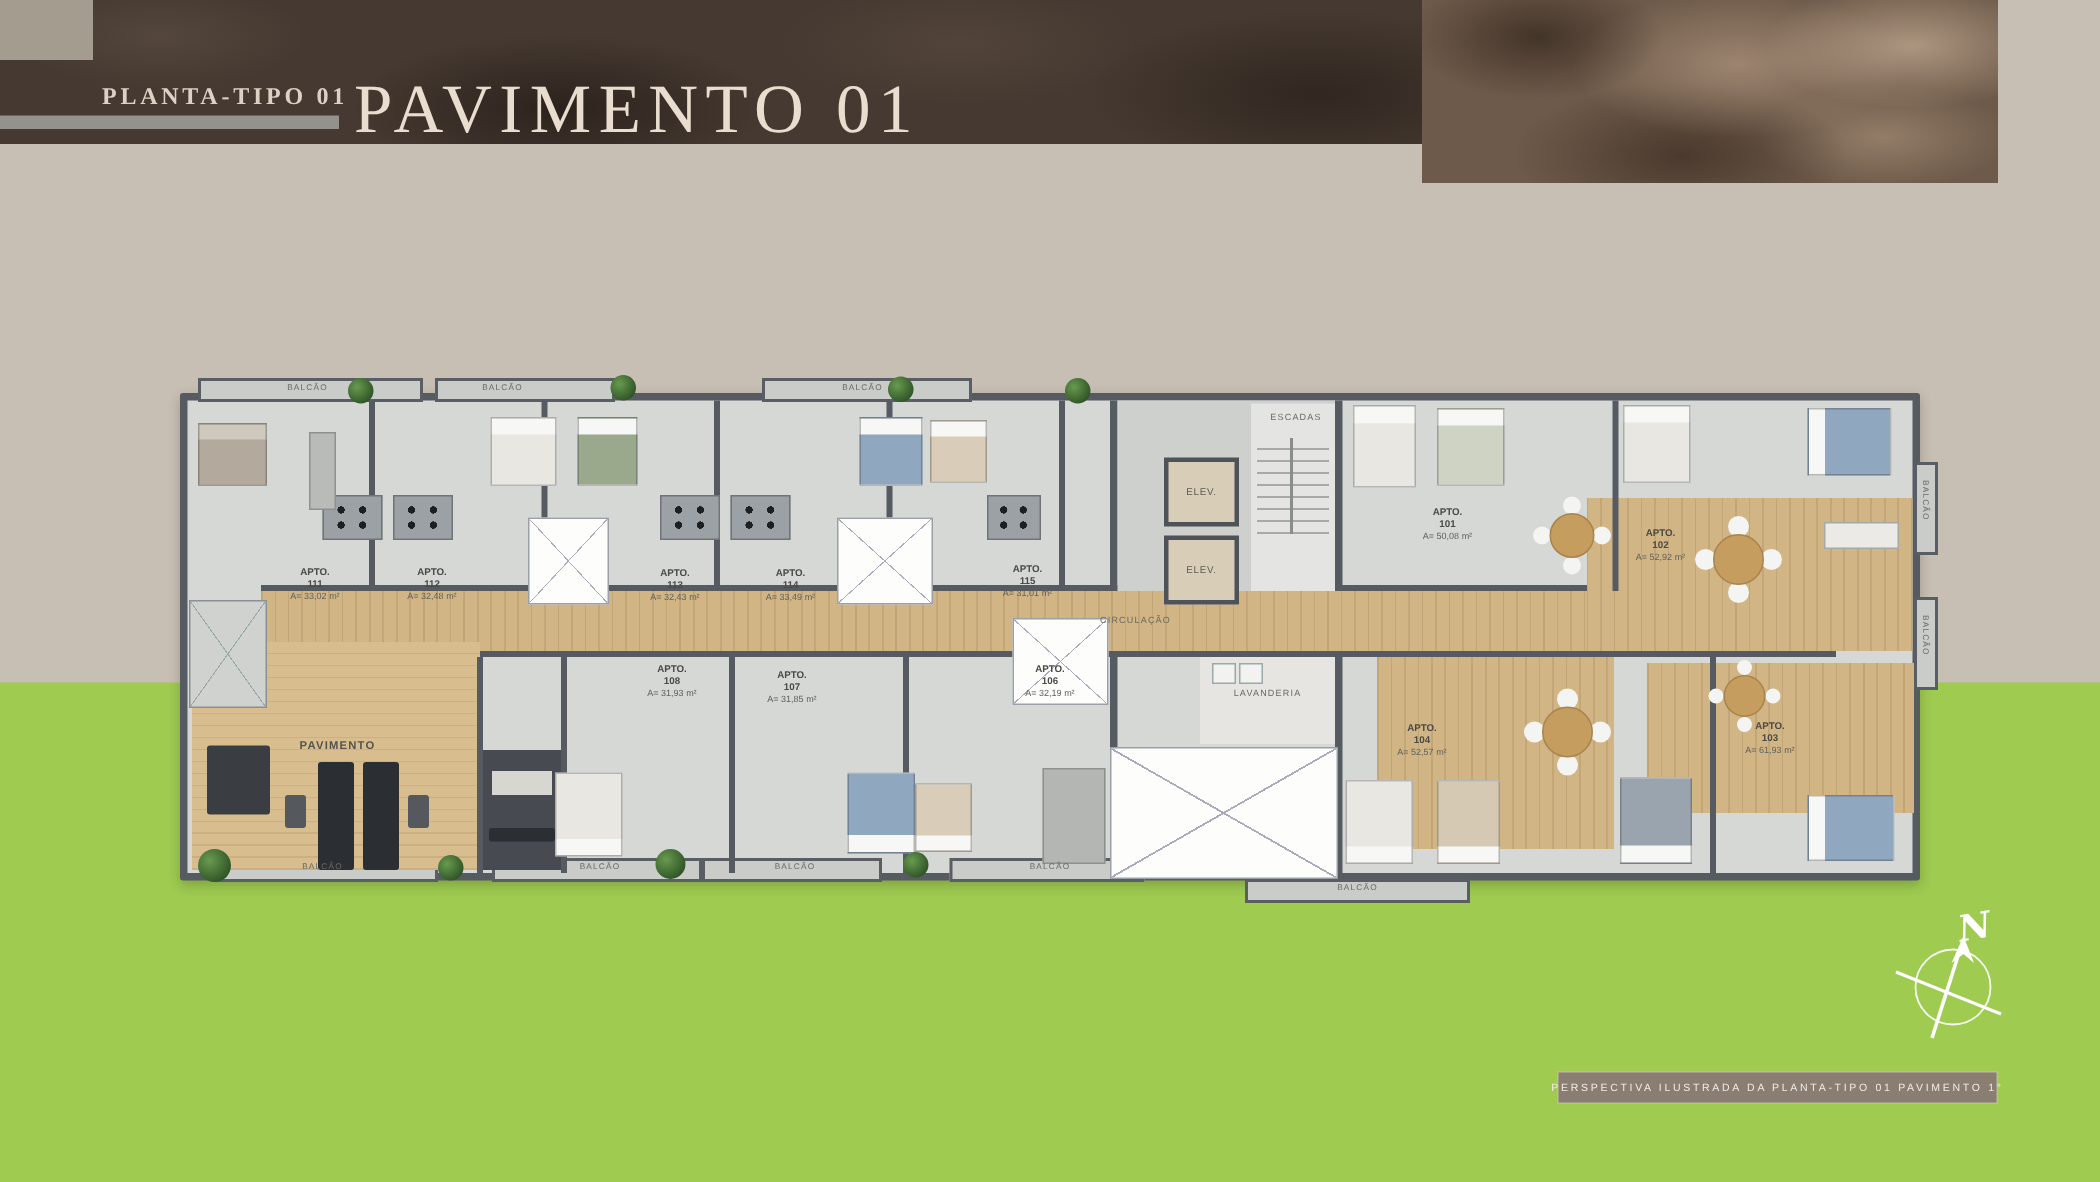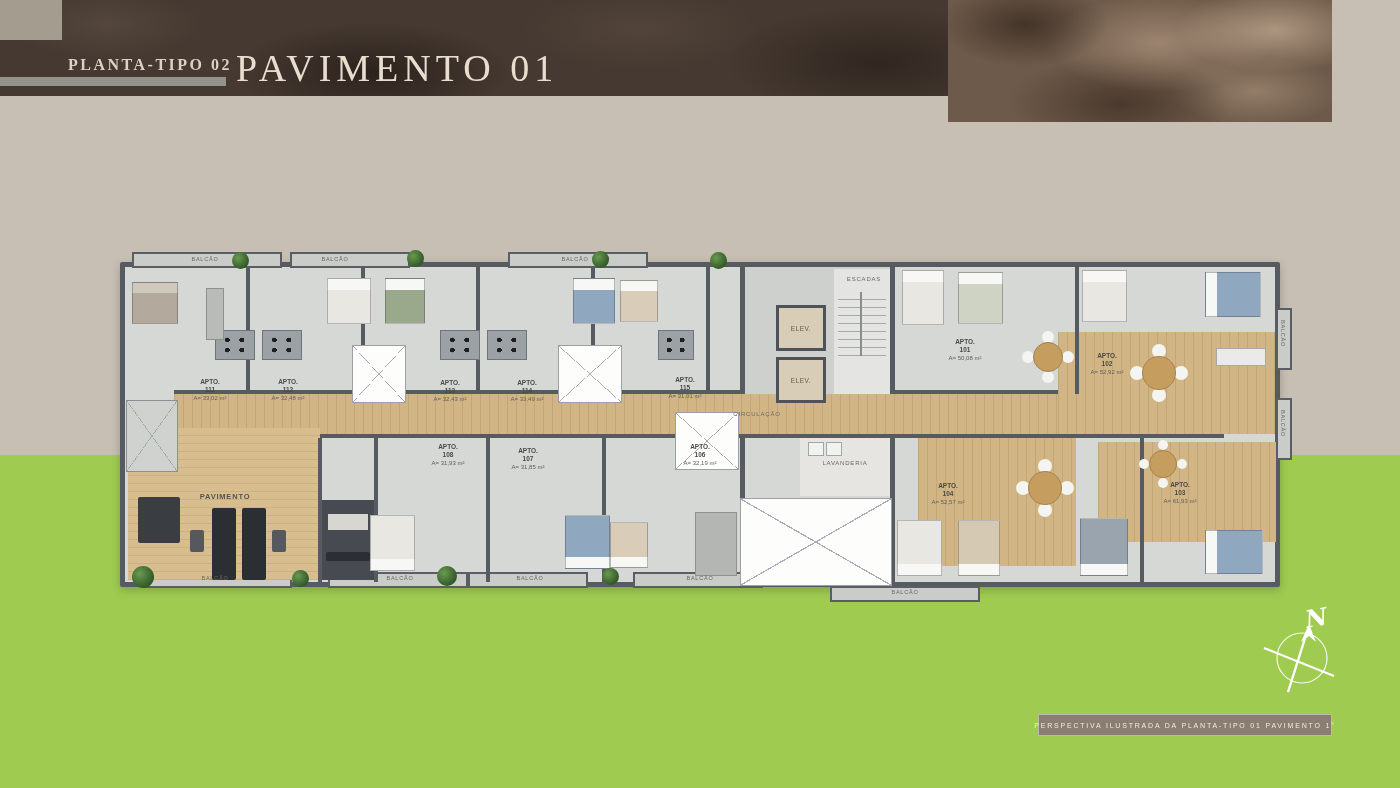--- a/index.html
+++ b/index.html
@@ -20,21 +20,21 @@
       radial-gradient(120px 60px at 20% 20%, rgba(25,15,8,.5), transparent 70%),
       radial-gradient(160px 70px at 55% 35%, rgba(212,184,156,.45), transparent 70%),
       radial-gradient(140px 60px at 85% 25%, rgba(224,200,172,.55), transparent 70%),
       radial-gradient(160px 70px at 45% 85%, rgba(30,18,10,.45), transparent 70%),
       radial-gradient(120px 50px at 80% 75%, rgba(215,190,160,.35), transparent 70%);}
   .corner{position:absolute;left:0;top:0;width:62px;height:40px;background:#a59c90;}
   .rule{position:absolute;left:0;top:77px;width:226px;height:9px;background:#93928c;}
   .plan-type{position:absolute;left:68px;top:56px;font-family:"Liberation Serif","DejaVu Serif",serif;
     font-size:16px;font-weight:600;letter-spacing:2.5px;color:#dcd1c5;}
   .big-title{position:absolute;left:236px;top:46px;font-family:"Liberation Serif","DejaVu Serif",serif;
-    font-size:38px;font-weight:400;letter-spacing:5px;color:#e9ddcf;}
+    font-size:46px;font-weight:400;letter-spacing:5px;color:#e9ddcf;}
 
   
   .green{position:absolute;left:0;top:455px;width:1400px;height:333px;background:#9ecb50;}
 
   
   .plan{position:absolute;left:118px;top:252px;width:1164px;height:350px;}
   .bld{position:absolute;left:2px;top:10px;width:1160px;height:325px;background:#565b62;border-radius:2px;
        box-shadow:0 3px 8px rgba(40,40,30,.25);}
   .flr{position:absolute;left:7px;top:15px;width:1150px;height:315px;background:#d6d8d5;}
   .w{position:absolute;background:#565b62;}
@@ -82,21 +82,21 @@
 </style>
 </head>
 <body>
 
 <div class="green"></div>
 
 <div class="band"></div>
 <div class="band2"></div>
 <div class="corner"></div>
 <div class="rule"></div>
-<div class="plan-type">PLANTA-TIPO 02</div>
+<div class="plan-type">PLANTA-TIPO 01</div>
 <div class="big-title">PAVIMENTO 01</div>
 
 <div class="plan">
   <div class="bld"></div>
   <div class="flr"></div>
 
   <div class="balc" style="left:14px;top:0;width:150px;"></div>
   <div class="balc" style="left:172px;top:0;width:120px;"></div>
   <div class="balc" style="left:390px;top:0;width:140px;"></div>
   <div class="balc" style="left:24px;top:320px;width:150px;"></div>

